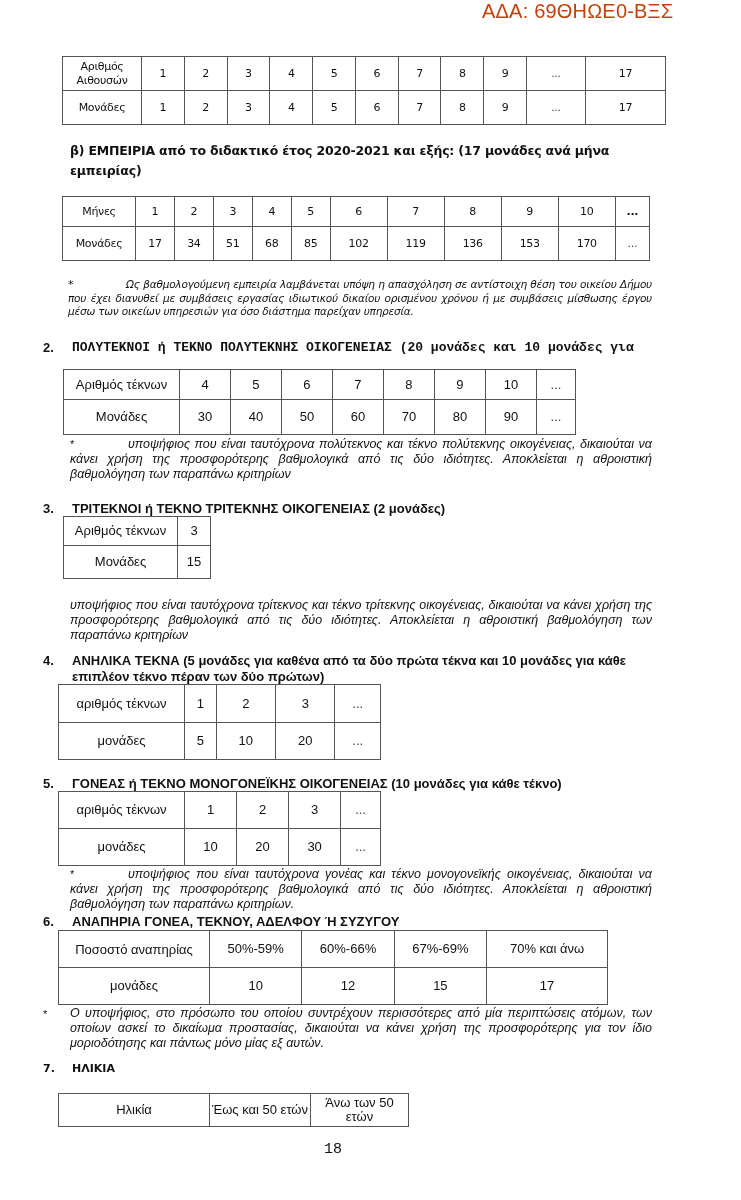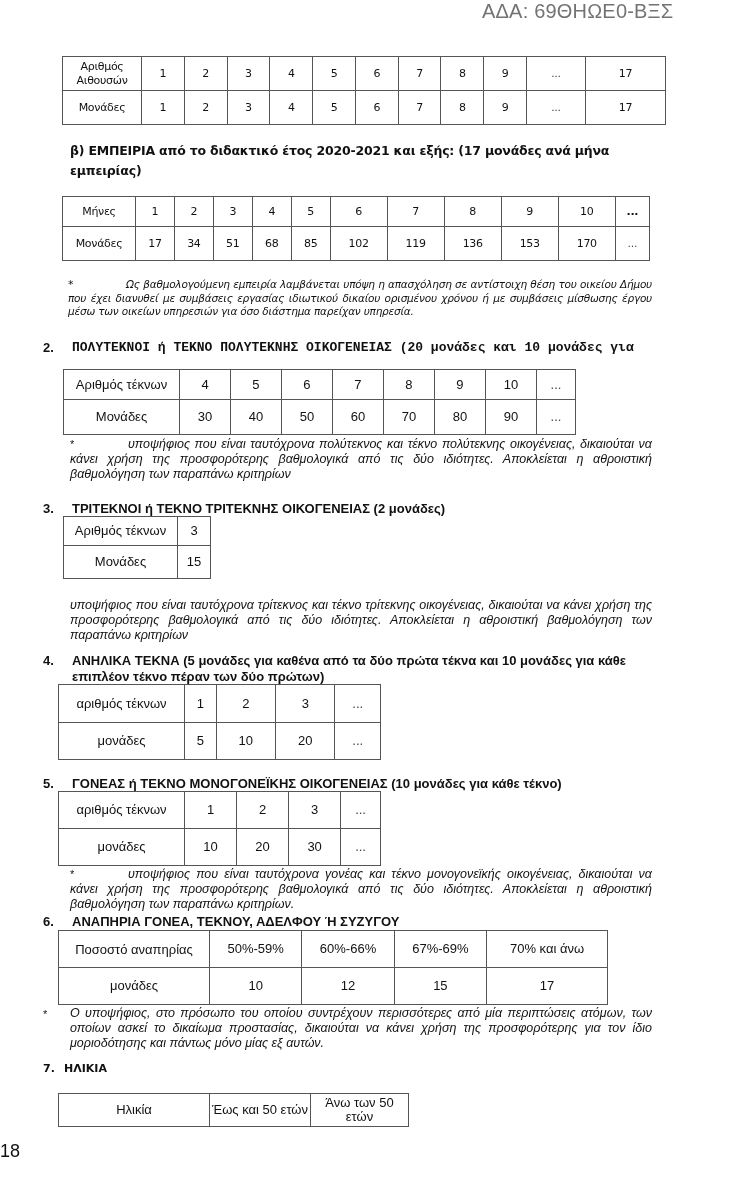--- a/index.html
+++ b/index.html
@@ -1,39 +1,39 @@
 <!DOCTYPE html>
 <html><head>
   <meta charset="utf-8">
   <style>
     html, body { margin: 0; padding: 0; background: #ffffff; }
     body {
       width: 741px; height: 1200px; position: relative; overflow: hidden;
       font-family: "Liberation Sans", sans-serif; color: #111;
     }
     .abs { position: absolute; }
-    .ada { left: 482px; top: 0px; font-size: 20px; letter-spacing: 0.2px; color: #737373; }
+    .ada { left: 482px; top: 0px; font-size: 20px; letter-spacing: 0.2px; color: #c2410c; }
     table { border-collapse: collapse; position: absolute; }
     td {
       border: 1px solid #555; text-align: center; vertical-align: middle;
       padding: 0; font-size: 12px; line-height: 14px;
     }
     .t-tahoma td { font-family: "DejaVu Sans", sans-serif; font-size: 11px; letter-spacing: -0.3px; }
     .t-arial td { font-family: "Liberation Sans", sans-serif; font-size: 13px; }
     .heading { font-weight: bold; font-size: 13px; line-height: 16px; }
     .heading-tahoma { font-family: "DejaVu Sans", sans-serif; font-weight: bold; font-size: 12.5px; line-height: 20px; letter-spacing: -0.2px; }
     .num { position: absolute; font-weight: bold; font-size: 13px; }
     .note {
       font-style: italic; font-size: 12.5px; line-height: 15px; text-align: justify;
       text-align-last: left;
     }
     .note-tahoma { font-family: "DejaVu Sans", sans-serif; font-size: 10.5px; line-height: 13.5px; letter-spacing: -0.2px; }
     .star { font-style: normal; font-size: 11px; display: inline-block; width: 58px; }
     .ell { color: #444; font-size: 11px; }
-    .pageno { left: 0; width: 666px; top: 1141px; font-family: Liberation Sans, sans-serif; font-size: 18px; }
+    .pageno { left: 0; width: 666px; text-align: center; top: 1141px; font-family: Liberation Mono, monospace; font-size: 15px; }
   </style>
 </head>
 <body>
 
 <div class="abs ada">ΑΔΑ: 69ΘΗΩΕ0-ΒΞΣ</div>
 
 <table class="t-tahoma" style="left:62px; top:56px; width:604px;">
   <tbody>
       <tr style="height:34px;">
     <td style="width:78px;">Αριθμός Αιθουσών</td>
@@ -223,21 +223,21 @@
     <td>12</td>
     <td>15</td>
     <td>17</td>
   </tr>
 </tbody>
   </table>
 <div class="abs" style="left:43px; top:1008px; font-size:11px;">*</div>
 <div class="abs note" style="left:70px; top:1006px; width:582px;">Ο υποψήφιος,  στο πρόσωπο του οποίου συντρέχουν περισσότερες από μία περιπτώσεις ατόμων, των οποίων ασκεί το δικαίωμα προστασίας, δικαιούται να κάνει χρήση  της προσφορότερης για τον ίδιο μοριοδότησης και πάντως μόνο μίας εξ αυτών.</div>
 
 <div class="abs" style="left:43px; top:1062px; font-family:'DejaVu Sans', sans-serif; font-weight:bold; font-size:11px;">7.</div>
-<div class="abs" style="left:64px; top:1062px; font-family:'DejaVu Sans', sans-serif; font-weight:bold; font-size:11px;">ΗΛΙΚΙΑ</div>
+<div class="abs" style="left:72px; top:1062px; font-family:'DejaVu Sans', sans-serif; font-weight:bold; font-size:11px;">ΗΛΙΚΙΑ</div>
 <table class="t-arial" style="left:58px; top:1093px; width:351px;">
   <tbody>
       <tr style="height:33px;">
     <td style="width:150px;">Ηλικία</td>
     <td style="width:100px; line-height:14px;">Έως και 50 ετών</td>
     <td style="line-height:14px;">Άνω των 50 ετών</td>
   </tr>
 </tbody>
   </table>
 

